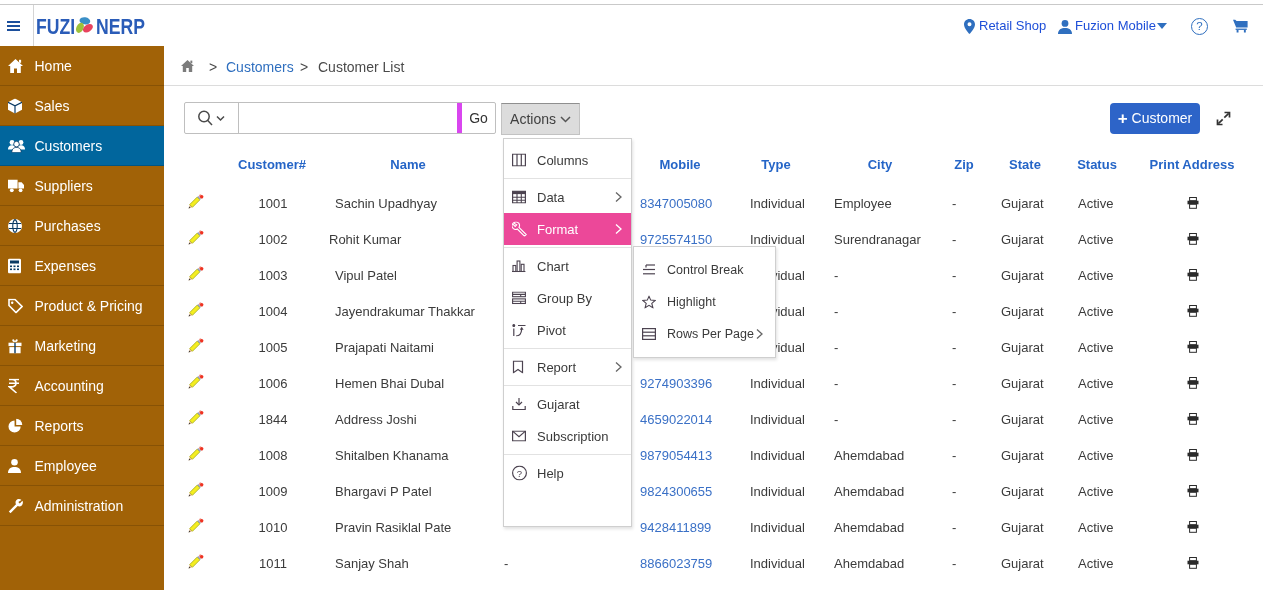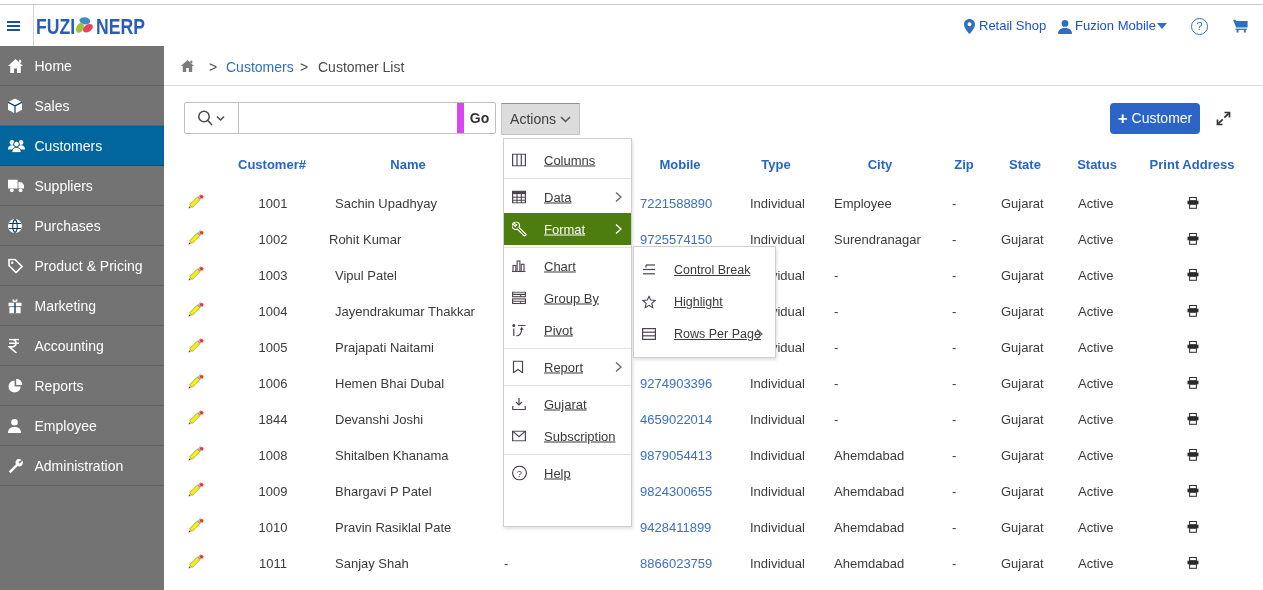--- a/index.html
+++ b/index.html
@@ -8,35 +8,35 @@
 .abs { position:absolute; }
 
 #topline { position:absolute; left:0; top:4px; width:1263px; height:1px; background:#c9c9c9; }
 #vdiv { position:absolute; left:33px; top:5px; width:1px; height:41px; background:#d4d4d4; }
 #hamb { position:absolute; left:7px; top:21px; width:13px; }
 #hamb div { height:2px; background:#1c4f9c; margin-bottom:2px; }
 .logotxt { position:absolute; top:14px; font-weight:bold; color:#2a5cb8;
   font-size:22px; white-space:nowrap; transform:scaleX(0.8); transform-origin:left; }
 .tr-txt { color:#1d4ed8; font-size:13px; }
 
-#sidebar { position:absolute; left:0; top:46px; width:164px; height:544px; background:#737373; }
+#sidebar { position:absolute; left:0; top:46px; width:164px; height:544px; background:#a16207; }
 .sbi { position:relative; height:40px; border-bottom:1px solid rgba(0,0,0,0.16); }
 .sbi.sel { background:#01669d; }
 .sbi .lbl { position:absolute; left:34.5px; top:50%; transform:translateY(-50%);
   color:#fff; font-size:14px; white-space:nowrap; }
 .sbi svg { position:absolute; left:8px; top:50%; transform:translateY(-50%); }
 
 #crumbline { position:absolute; left:164px; top:85px; width:1099px; height:1px; background:#dcdcdc; }
 .crumb { position:absolute; top:59px; font-size:14px; color:#4a4a4a; }
 
 #searchbox { position:absolute; left:184px; top:102px; width:312px; height:32px;
   border:1px solid #bfbfbf; border-radius:2px; background:#fff; }
 #sb-icon { position:absolute; left:0; top:0; width:54px; height:30px; border-right:1px solid #bfbfbf; }
-#sb-go { position:absolute; right:0; top:0; width:38px; height:30px; border-left:7px solid #d946ef;
-  font-weight:bold; font-size:14px; color:#333; text-align:center; line-height:30px; }
+#sb-go { position:absolute; right:0; top:0; width:38px; height:30px; border-left:5px solid #d946ef;
+  font-weight:normal; font-size:14px; color:#333; text-align:center; line-height:30px; }
 
 #actbtn { position:absolute; left:501px; top:103px; width:79px; height:32px;
   background:#dcdcdc; border:1px solid #c2c2c2; border-top-color:#8f8f8f;
   color:#404040; font-size:14px; text-align:center; line-height:30px; }
 
 #custbtn { position:absolute; left:1110px; top:103px; width:90px; height:31px;
   background:#2d64c8; border-radius:4px; color:#fff; font-size:14px;
   text-align:center; line-height:31px; }
 
 .th { position:absolute; top:157px; font-size:13px; font-weight:bold; color:#2565c7;
@@ -45,24 +45,24 @@
 .row span { position:absolute; top:50%; transform:translateY(-50%); white-space:nowrap; }
 .row .ctr { transform:translate(-50%,-50%); }
 .row .lnk { color:#3a70c6; }
 .row svg.pencil { position:absolute; left:188px; top:8.5px; }
 .row svg.printer { position:absolute; left:1187px; top:12px; }
 
 #menu { position:absolute; left:503px; top:138px; width:129px; height:389px;
   background:#fff; border:1px solid #cfcfcf; box-shadow:1px 2px 3px rgba(0,0,0,0.12);
   padding:5px 0; z-index:5; }
 .mi { position:relative; height:32px; color:#3a3a3a; font-size:13px; }
-.mi .t { position:absolute; left:40px; top:50%; transform:translateY(-50%); white-space:nowrap;text-decoration:underline; }
+.mi .t { position:absolute; left:33px; top:50%; transform:translateY(-50%); white-space:nowrap; }
 .mi svg { position:absolute; left:8px; top:50%; transform:translateY(-50%); }
 .mi svg.chev { left:auto; right:9px; }
-.mi.hl { background:#4d7c0f; color:#fff; }
+.mi.hl { background:#ec4899; color:#fff; }
 .msep { height:1px; background:#e2e2e2; margin:2px 0; }
 #submenu { position:absolute; left:633px; top:246px; width:143px; height:112px;
   background:#fff; border:1px solid #cfcfcf; box-shadow:1px 2px 3px rgba(0,0,0,0.12);
   padding:7px 0; z-index:6; }
 #submenu .mi { font-size:12.5px; }
 #submenu svg.chev { right:12px; }
 </style>
 </head>
 <body>
 <div id="topline"></div>
@@ -134,20 +134,35 @@
       <span class="lbl">Suppliers</span>
     </div>
     <div class="sbi ">
       <svg width="14" height="14" viewBox="0 0 14 14">
         <circle cx="7" cy="7" r="7" fill="#fff"></circle>
         <path d="M7 0.5 C4 2.5 4 11.5 7 13.5 M7 0.5 C10 2.5 10 11.5 7 13.5 M0.8 4.5 H13.2 M0.8 9.5 H13.2" fill="none" stroke="#0b3a64" stroke-width="1.1"></path>
       </svg>
       <span class="lbl">Purchases</span>
     </div>
     <div class="sbi ">
+      <svg width="13" height="15" viewBox="0 0 13 15">
+        <rect width="13" height="15" rx="1.5" fill="#fff"></rect>
+        <rect x="2" y="2" width="9" height="3" fill="#0b3a64"></rect>
+        <g fill="#0b3a64">
+          <rect x="2" y="7" width="2" height="1.6"></rect>
+          <rect x="5.5" y="7" width="2" height="1.6"></rect>
+          <rect x="9" y="7" width="2" height="1.6"></rect>
+          <rect x="2" y="10" width="2" height="1.6"></rect>
+          <rect x="5.5" y="10" width="2" height="1.6"></rect>
+          <rect x="9" y="10" width="2" height="1.6"></rect>
+        </g>
+      </svg>
+      <span class="lbl">Expenses</span>
+    </div>
+    <div class="sbi ">
       <svg width="15" height="15" viewBox="0 0 15 15">
         <path d="M1 1 H7 L14 8 L8 14 L1 7 Z" fill="none" stroke="#fff" stroke-width="1.6"></path>
         <circle cx="4.2" cy="4.2" r="1.2" fill="#fff"></circle>
       </svg>
       <span class="lbl">Product &amp; Pricing</span>
     </div>
     <div class="sbi ">
       <svg width="14" height="15" viewBox="0 0 14 15">
         <path d="M7 3.6 C4.8 3.6 3.6 1.8 4.7 0.9 C5.8 0.1 7 1.8 7 3.6 C7 1.8 8.2 0.1 9.3 0.9 C10.4 1.8 9.2 3.6 7 3.6 Z" fill="#fff"></path>
         <rect x="0.5" y="4.2" width="13" height="3.4" fill="#fff"></rect>
@@ -236,21 +251,21 @@
           <polygon points="-2.5,8 -0.7,7.1 -0.7,8.9" fill="#3a3a3a"></polygon>
           <rect x="1" y="6.1" width="10.6" height="3.8" fill="#f5ee1e" stroke="#b0b52b" stroke-width="0.9"></rect>
           <rect x="11.6" y="6.1" width="1.5" height="3.8" fill="#93a0bd"></rect>
           <rect x="13.1" y="6" width="3.1" height="4" rx="1.7" fill="#f09a8c"></rect>
           <circle cx="15.1" cy="9" r="1.7" fill="#ee3322"></circle>
         </g>
       </svg>
   <span class="ctr" style="left:273px">1001</span>
   <span style="left:335px">Sachin Upadhyay</span>
 
-  <span class="lnk" style="left:640px">7221588890</span>
+  <span class="lnk" style="left:640px">8347005080</span>
   <span style="left:750px">Individual</span>
   <span style="left:834px">Employee</span>
   <span style="left:952px">-</span>
   <span style="left:1001px">Gujarat</span>
   <span style="left:1078px">Active</span>
   <svg class="printer" width="12" height="12" viewBox="0 0 12 12">
         <rect x="2.6" y="0.5" width="6.8" height="3.2" fill="none" stroke="#2b2b2b" stroke-width="1"></rect>
         <rect x="0.5" y="3.7" width="11" height="3.6" fill="#2b2b2b"></rect>
         <rect x="2.6" y="7.3" width="6.8" height="4" fill="#fff" stroke="#2b2b2b" stroke-width="1"></rect>
       </svg>
@@ -390,21 +405,21 @@
         <g transform="rotate(-45 8 8)">
           <polygon points="-2.5,8 1,6.2 1,9.8" fill="#eec08e"></polygon>
           <polygon points="-2.5,8 -0.7,7.1 -0.7,8.9" fill="#3a3a3a"></polygon>
           <rect x="1" y="6.1" width="10.6" height="3.8" fill="#f5ee1e" stroke="#b0b52b" stroke-width="0.9"></rect>
           <rect x="11.6" y="6.1" width="1.5" height="3.8" fill="#93a0bd"></rect>
           <rect x="13.1" y="6" width="3.1" height="4" rx="1.7" fill="#f09a8c"></rect>
           <circle cx="15.1" cy="9" r="1.7" fill="#ee3322"></circle>
         </g>
       </svg>
   <span class="ctr" style="left:273px">1844</span>
-  <span style="left:335px">Devanshi Joshi</span>
+  <span style="left:335px">Address Joshi</span>
 
   <span class="lnk" style="left:640px">4659022014</span>
   <span style="left:750px">Individual</span>
   <span style="left:834px">-</span>
   <span style="left:952px">-</span>
   <span style="left:1001px">Gujarat</span>
   <span style="left:1078px">Active</span>
   <svg class="printer" width="12" height="12" viewBox="0 0 12 12">
         <rect x="2.6" y="0.5" width="6.8" height="3.2" fill="none" stroke="#2b2b2b" stroke-width="1"></rect>
         <rect x="0.5" y="3.7" width="11" height="3.6" fill="#2b2b2b"></rect>

